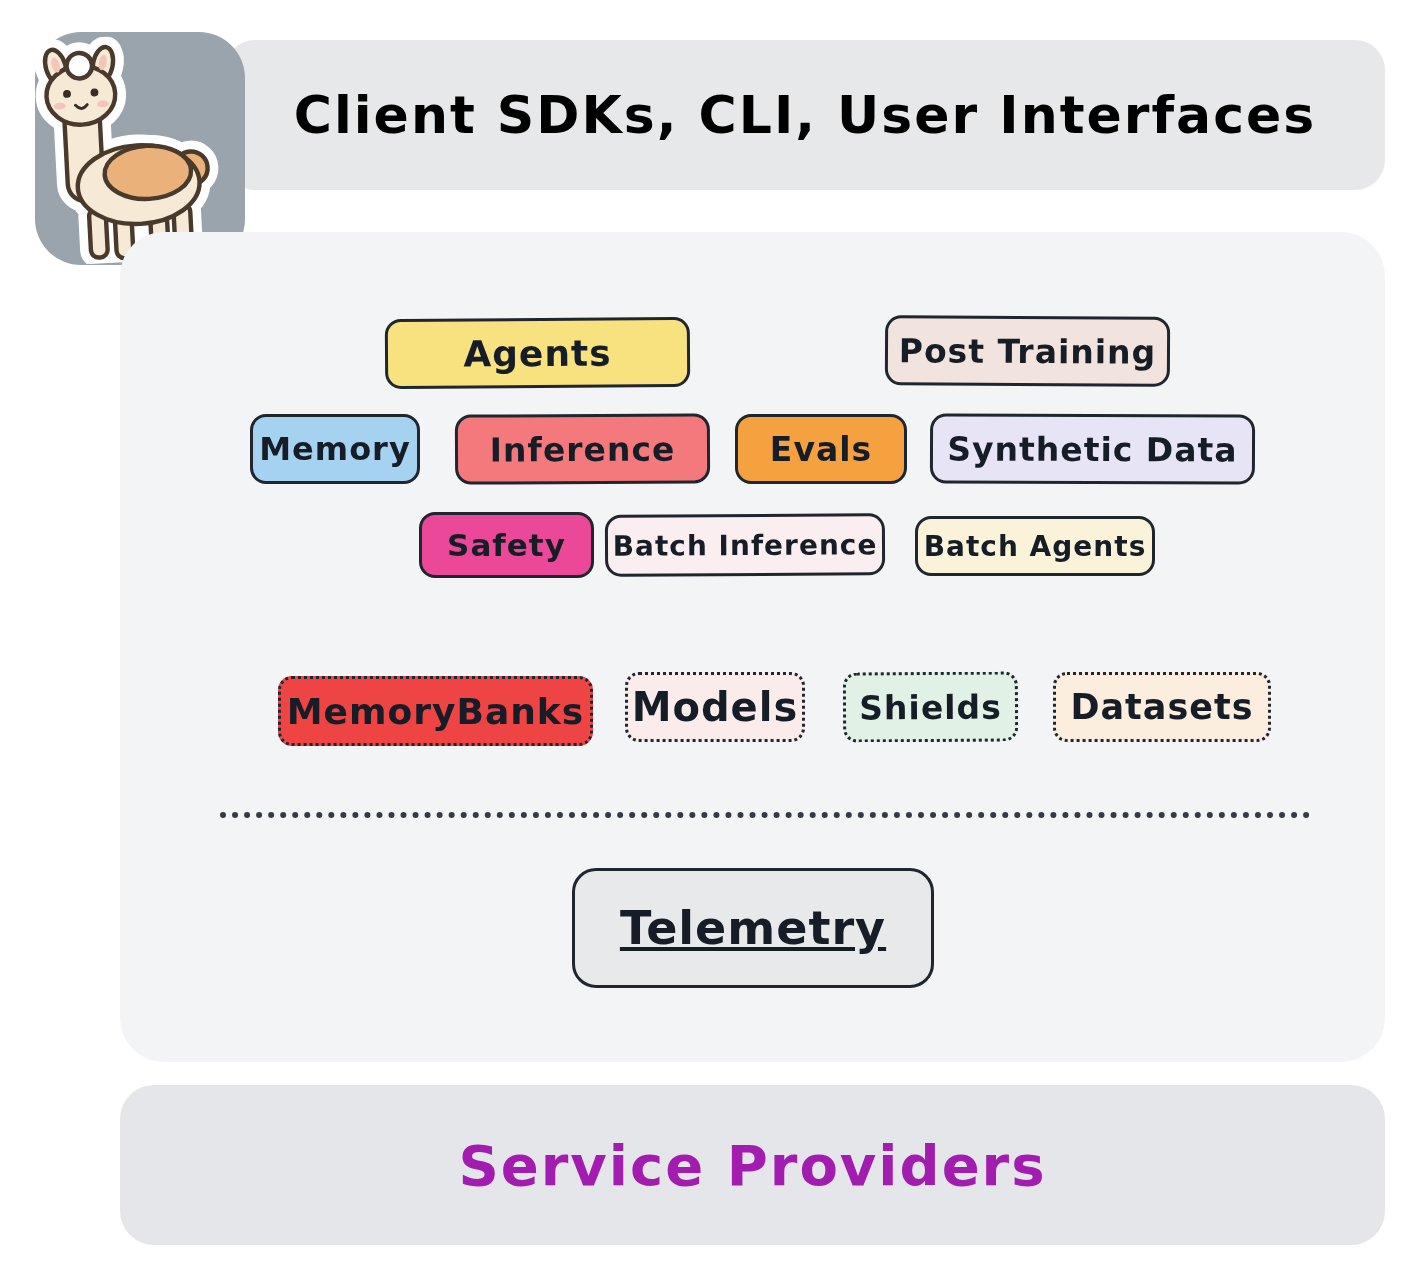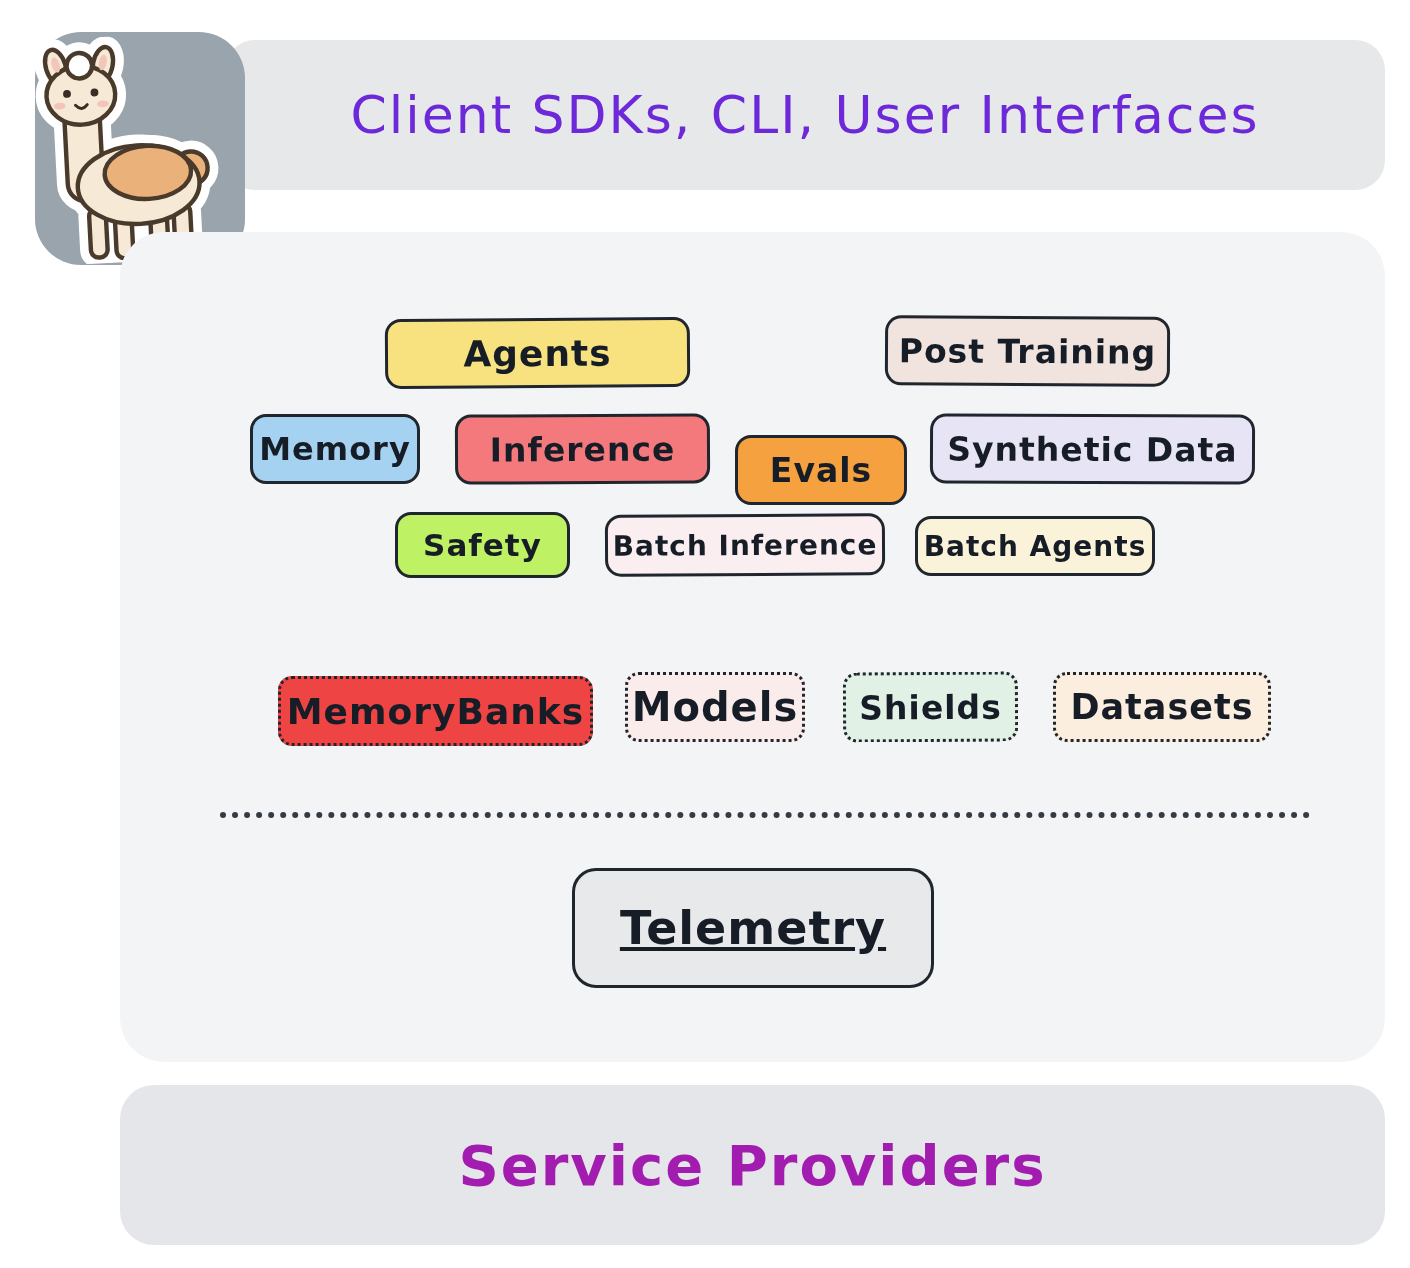--- a/index.html
+++ b/index.html
@@ -12,21 +12,21 @@
     overflow: hidden;
   }
 
   
   .top-bar {
     position: absolute; left: 225px; top: 40px; width: 1160px; height: 150px;
     background: #e6e8ea; border-radius: 30px;
     display: flex; align-items: center; justify-content: center;
   }
   .top-bar .band-title {
-    font-size: 52px; font-weight: 400; letter-spacing: 2px; color: #6d28d9;
+    font-size: 52px; font-weight: 700; letter-spacing: 2px; color: #000000;
   }
 
   .stack-panel {
     position: absolute; left: 120px; top: 232px; width: 1265px; height: 830px;
     background: #f3f4f6; border-radius: 44px;
   }
 
   .bottom-bar {
     position: absolute; left: 120px; top: 1085px; width: 1265px; height: 160px;
     background: #e4e6e9; border-radius: 34px;
@@ -44,21 +44,21 @@
     display: flex; align-items: center; justify-content: center;
     font-weight: 700; color: #171d26; letter-spacing: 1px;
     background: #fff;
   }
   .box .box-label { white-space: nowrap; }
 
   #box-agents          { left: 385px;  top: 318px; width: 305px; height: 70px;  font-size: 36px; transform: rotate(-0.4deg); }
   #box-post-training   { left: 885px;  top: 316px; width: 285px; height: 70px;  font-size: 33px; transform: rotate(0.3deg); }
   #box-memory          { left: 250px;  top: 414px; width: 170px; height: 70px;  font-size: 32px; }
   #box-inference       { left: 455px;  top: 414px; width: 255px; height: 70px;  font-size: 33px; transform: rotate(-0.3deg); }
-  #box-evals           { left: 735px;  top: 435px; width: 172px; height: 70px;  font-size: 33px; }
+  #box-evals           { left: 735px;  top: 414px; width: 172px; height: 70px;  font-size: 33px; }
   #box-synthetic-data  { left: 930px;  top: 414px; width: 325px; height: 70px;  font-size: 33px; transform: rotate(0.2deg); }
   #box-safety          { left: 395px;  top: 512px; width: 175px; height: 66px;  font-size: 31px; }
   #box-batch-inference { left: 605px;  top: 514px; width: 280px; height: 62px;  font-size: 28px; transform: rotate(-0.3deg); }
   #box-batch-agents    { left: 915px;  top: 516px; width: 240px; height: 60px;  font-size: 28px; }
 
   .box.resource {
     border: 3px dotted #20262e;
     border-radius: 14px;
   }
   #box-memory-banks { left: 278px;  top: 676px; width: 315px; height: 70px; font-size: 36px; }
@@ -140,21 +140,21 @@
 </div>
 <div class="box" id="box-inference" style="background-color: rgb(244, 121, 125);">
   <span class="box-label">Inference</span>
 </div>
 <div class="box" id="box-evals" style="background-color: rgb(246, 161, 63);">
   <span class="box-label">Evals</span>
 </div>
 <div class="box" id="box-synthetic-data" style="background-color: rgb(231, 229, 245);">
   <span class="box-label">Synthetic Data</span>
 </div>
-<div class="box" id="box-safety" style="background-color: #bef264;">
+<div class="box" id="box-safety" style="background-color: #ec4899; margin-left: 24px;">
   <span class="box-label">Safety</span>
 </div>
 <div class="box" id="box-batch-inference" style="background-color: rgb(250, 238, 240);">
   <span class="box-label">Batch Inference</span>
 </div>
 <div class="box" id="box-batch-agents" style="background-color: rgb(250, 243, 217);">
   <span class="box-label">Batch Agents</span>
 </div>
 
 <div class="box resource" id="box-memory-banks" style="background-color: #ef4444;">

